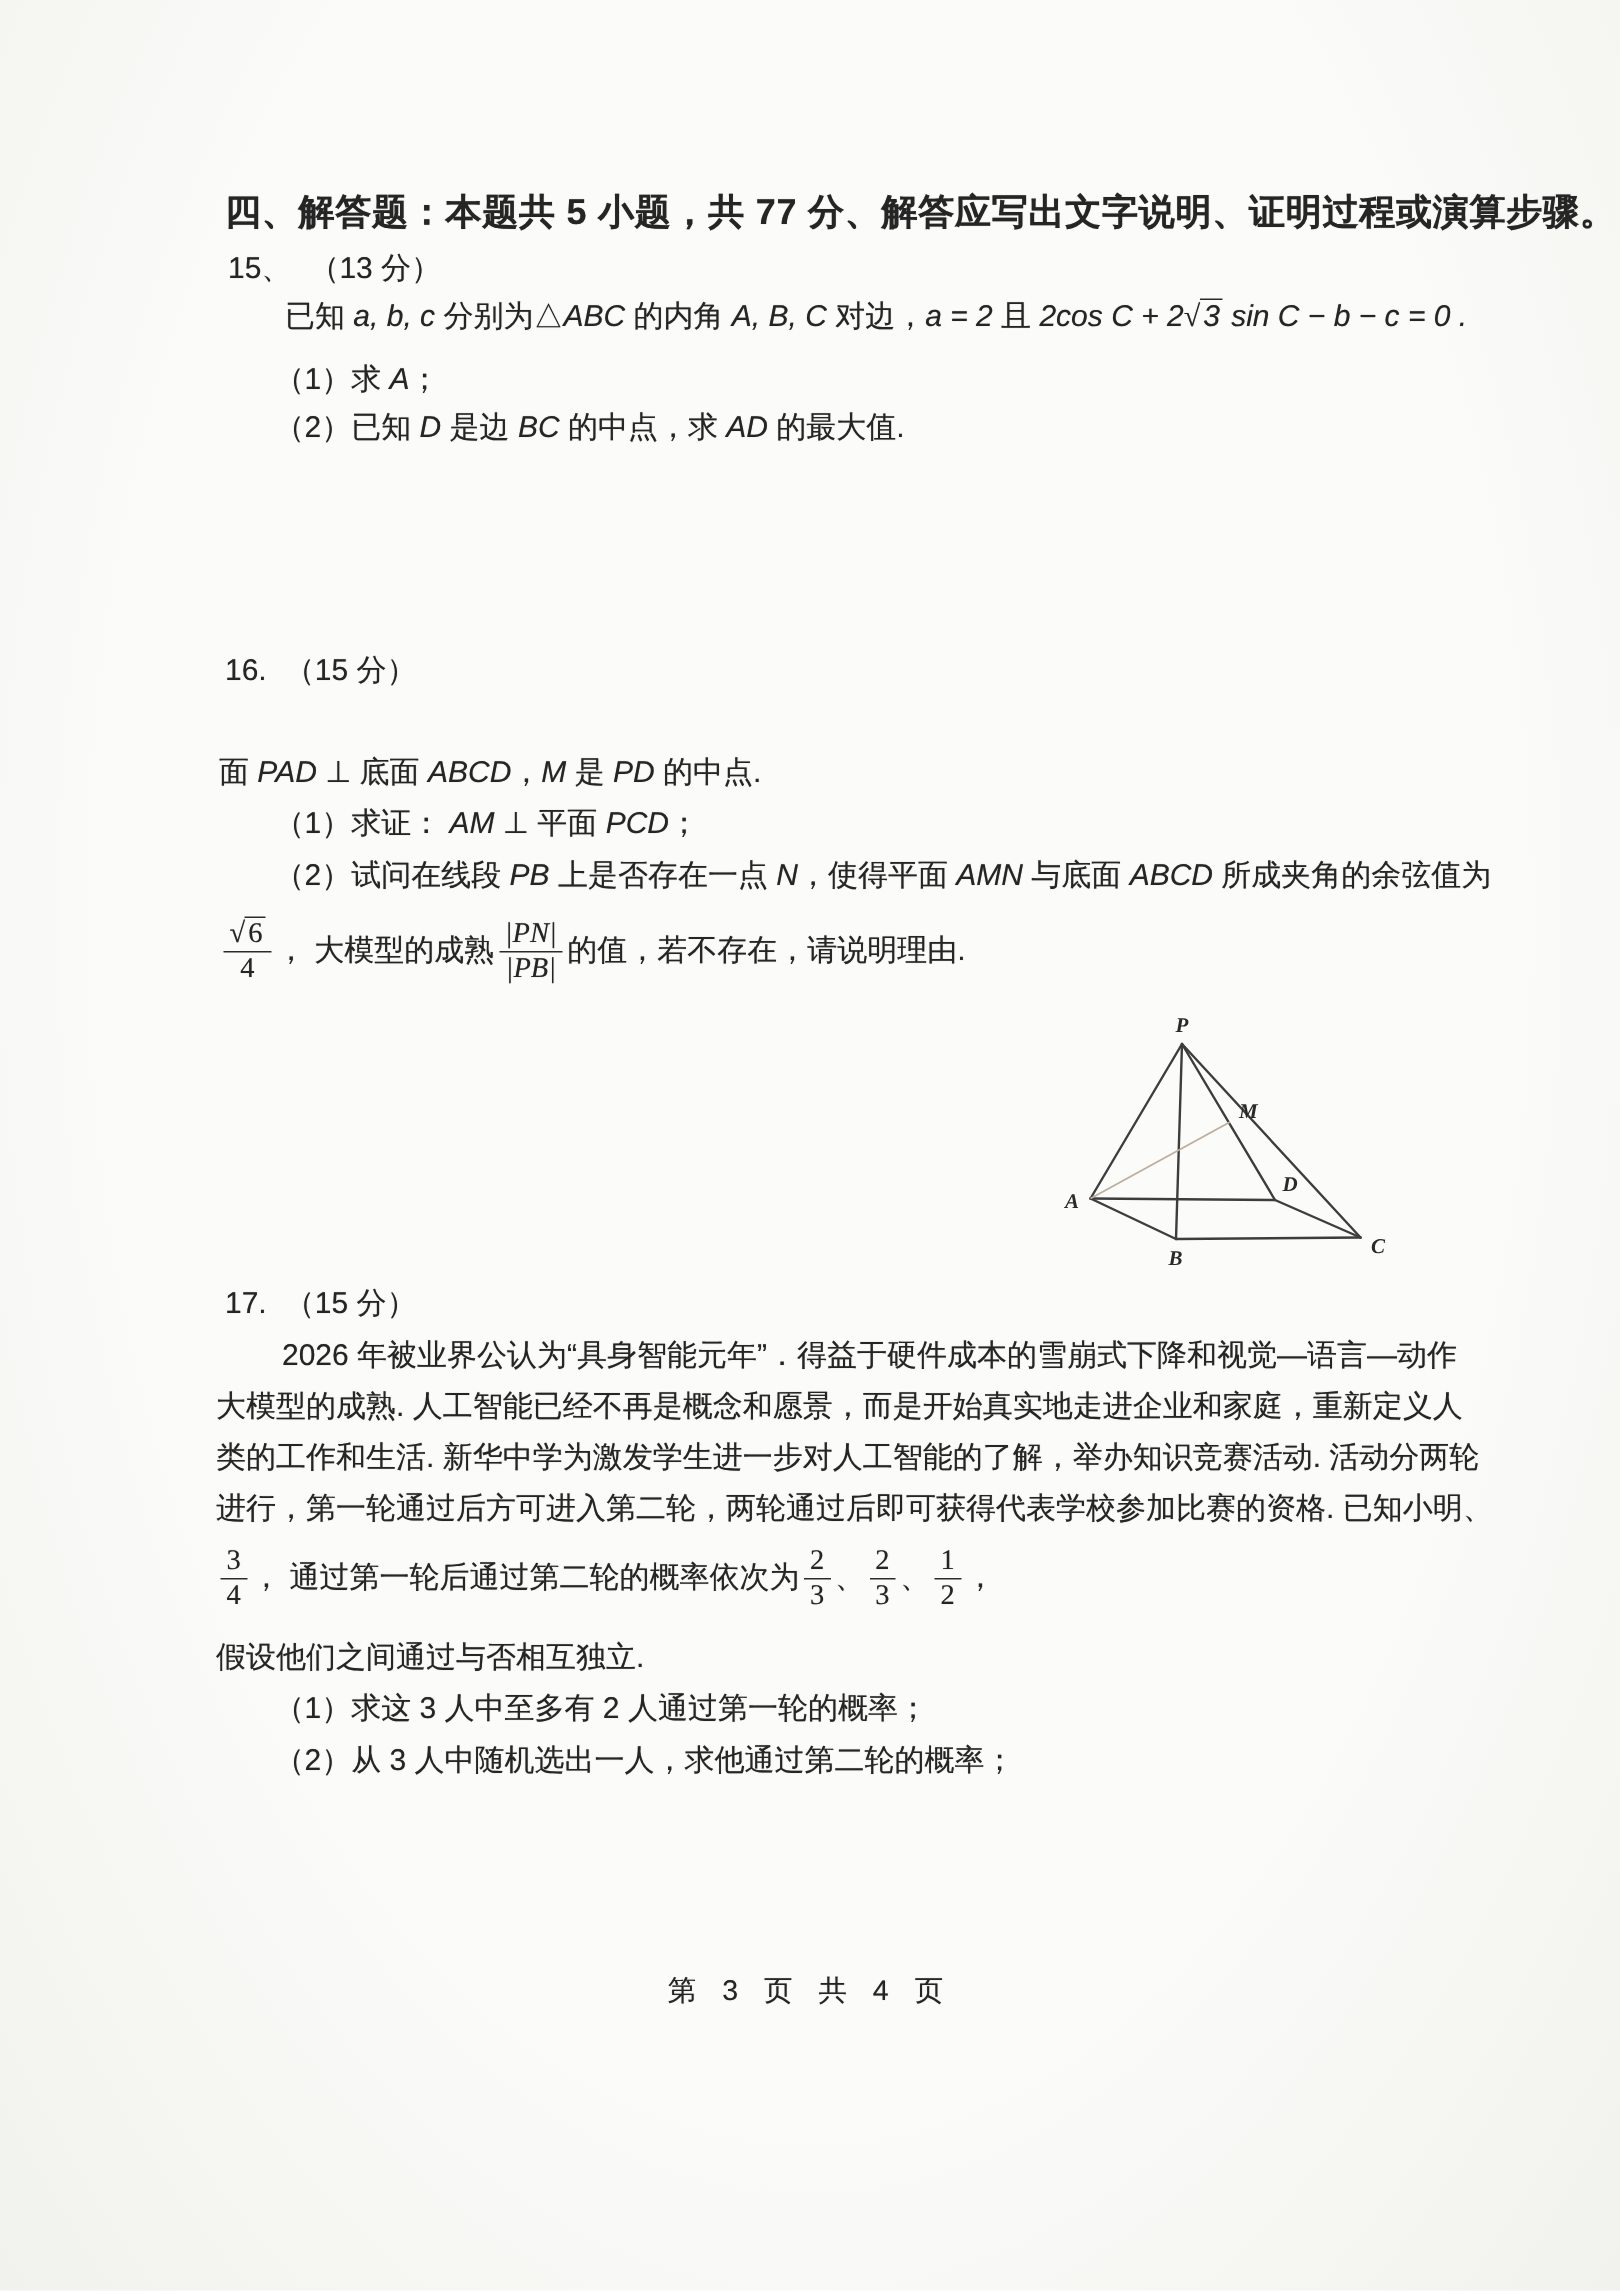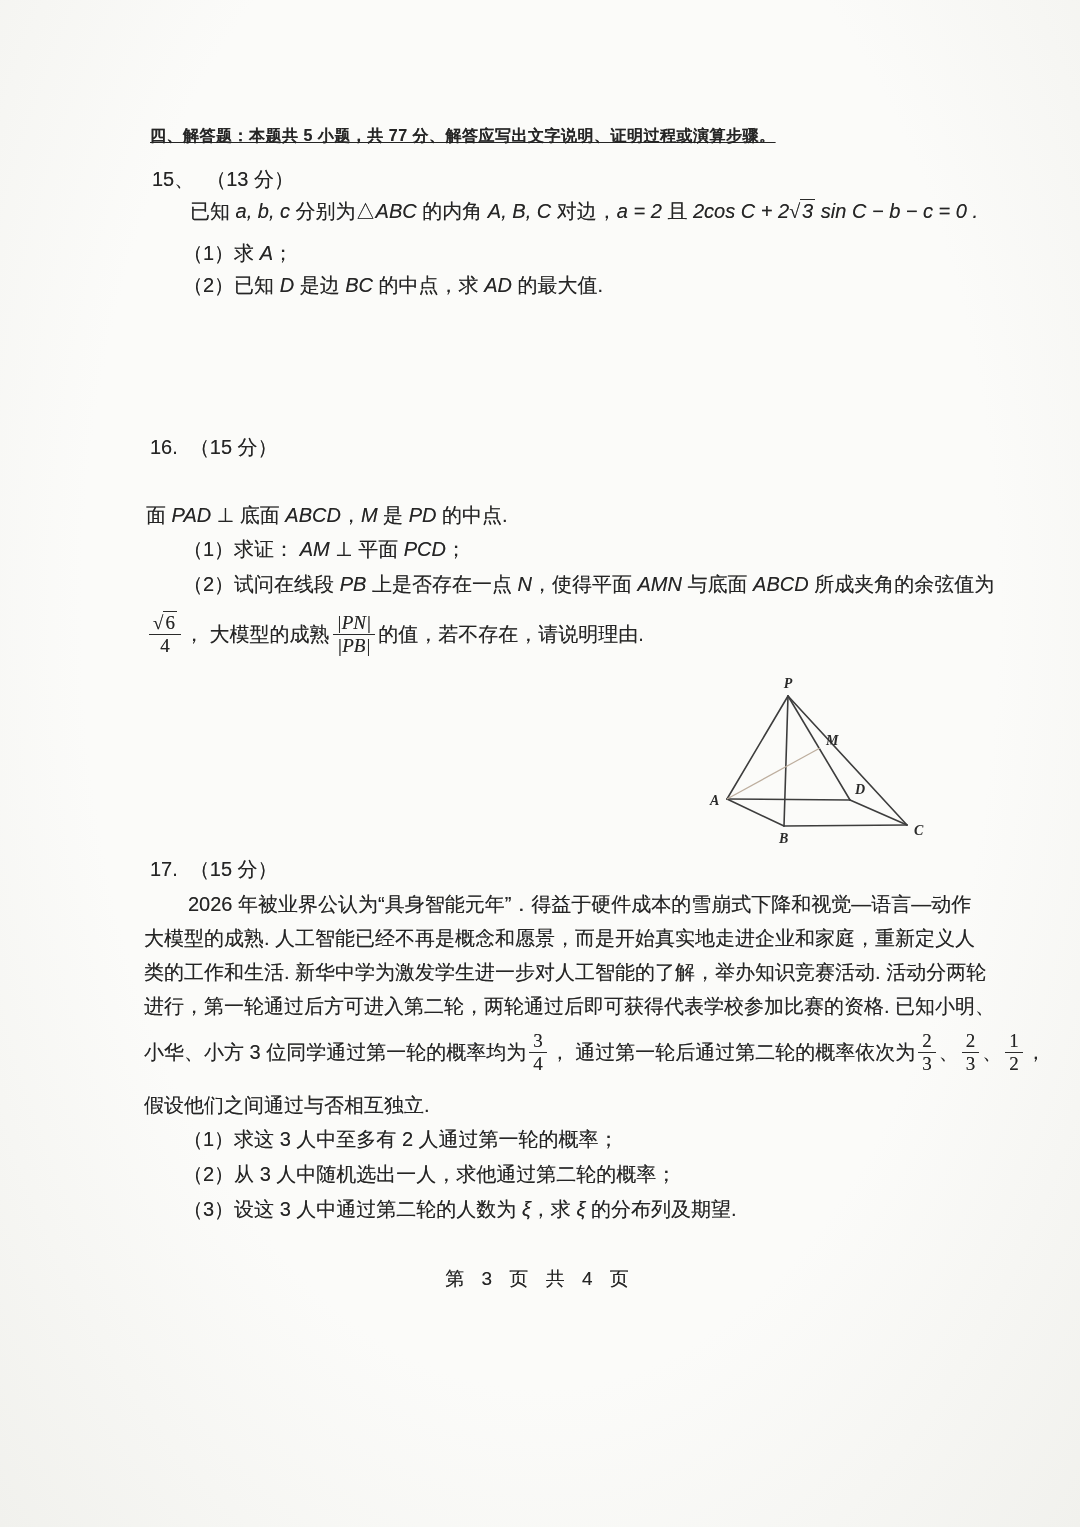--- a/index.html
+++ b/index.html
@@ -9,21 +9,21 @@
     font-family:"Liberation Sans", sans-serif;
     color:#252525;
     overflow:hidden;
   }
   .page{position:absolute;inset:0;}
   .line{
     position:absolute;white-space:nowrap;
     font-size:20px;line-height:1.3;
     text-shadow:0 0 0.6px rgba(0,0,0,0.45);
   }
-  .hdr{font-weight:bold;font-size:16px;letter-spacing:0.5px;text-decoration:underline;}
+  .hdr{font-weight:bold;font-size:24px;letter-spacing:0.5px;}
   .cn{font-family:"Liberation Sans", sans-serif;}
   .m{
     font-family:Liberation Sans, sans-serif;
     font-style:italic;
   }
   .pts{margin-left:12px;}
   
   .frac{
     display:inline-flex;flex-direction:column;align-items:center;
     vertical-align:middle;line-height:1.05;
@@ -38,20 +38,21 @@
   .sqrt .rad{border-top:1.4px solid #2a2a2a;padding:0 2px;}
   .tall{display:flex;align-items:center;height:60px;}
   .flabel{
     font-family:"Liberation Serif", serif;
     font-style:italic;font-weight:bold;font-size:14px;fill:#2a2a2a;
   }
   .footer{
     position:absolute;left:0;width:100%;text-align:center;
     font-size:19px;letter-spacing:6px;
     text-shadow:0 0 0.6px rgba(0,0,0,0.45);
+    margin-top:48px;
   }
 </style>
 </head>
 <body>
 
 <div class="page">
 
   <div class="line hdr" style="top:126px;left:150px">
     <span class="cn">四、解答题：本题共 5 小题，共 77 分、解答应写出文字说明、证明过程或演算步骤。</span>
   </div>
@@ -133,21 +134,20 @@
     <span class="cn">大模型的成熟. 人工智能已经不再是概念和愿景，而是开始真实地走进企业和家庭，重新定义人</span>
   </div>
   <div class="line" style="top:959px;left:144px">
     <span class="cn">类的工作和生活. 新华中学为激发学生进一步对人工智能的了解，举办知识竞赛活动. 活动分两轮</span>
   </div>
   <div class="line" style="top:993px;left:144px">
     <span class="cn">进行，第一轮通过后方可进入第二轮，两轮通过后即可获得代表学校参加比赛的资格. 已知小明、</span>
   </div>
 
   <div class="line tall" style="top:1022px;left:144px">
-    <span class="cn">小华、小方 3 位同学通过第一轮的概率均为</span>
       <span class="frac">
         <span class="num">3</span>
         <span class="den">4</span>
       </span>
       <span class="cn">，  通过第一轮后通过第二轮的概率依次为</span>
       <span class="frac">
         <span class="num">2</span>
         <span class="den">3</span>
       </span>
       <span class="cn">、</span>
@@ -166,21 +166,18 @@
   <div class="line" style="top:1092px;left:144px">
     <span class="cn">假设他们之间通过与否相互独立.</span>
   </div>
 
   <div class="line" style="top:1126px;left:183px">
     <span class="cn">（1）求这 3 人中至多有 2 人通过第一轮的概率；</span>
   </div>
   <div class="line" style="top:1161px;left:183px">
     <span class="cn">（2）从 3 人中随机选出一人，求他通过第二轮的概率；</span>
   </div>
-  <div class="line" style="top:1196px;left:183px">
-    <span class="cn">（3）设这 3 人中通过第二轮的人数为 </span><span class="m">ξ</span><span class="cn">，求 </span><span class="m">ξ</span><span class="cn"> 的分布列及期望.</span>
-  </div>
 
   <div class="footer" style="top:1266px">
     <span class="cn">第 3 页 共 4 页</span>
   </div>
 
 </div>
 
 </body></html>

